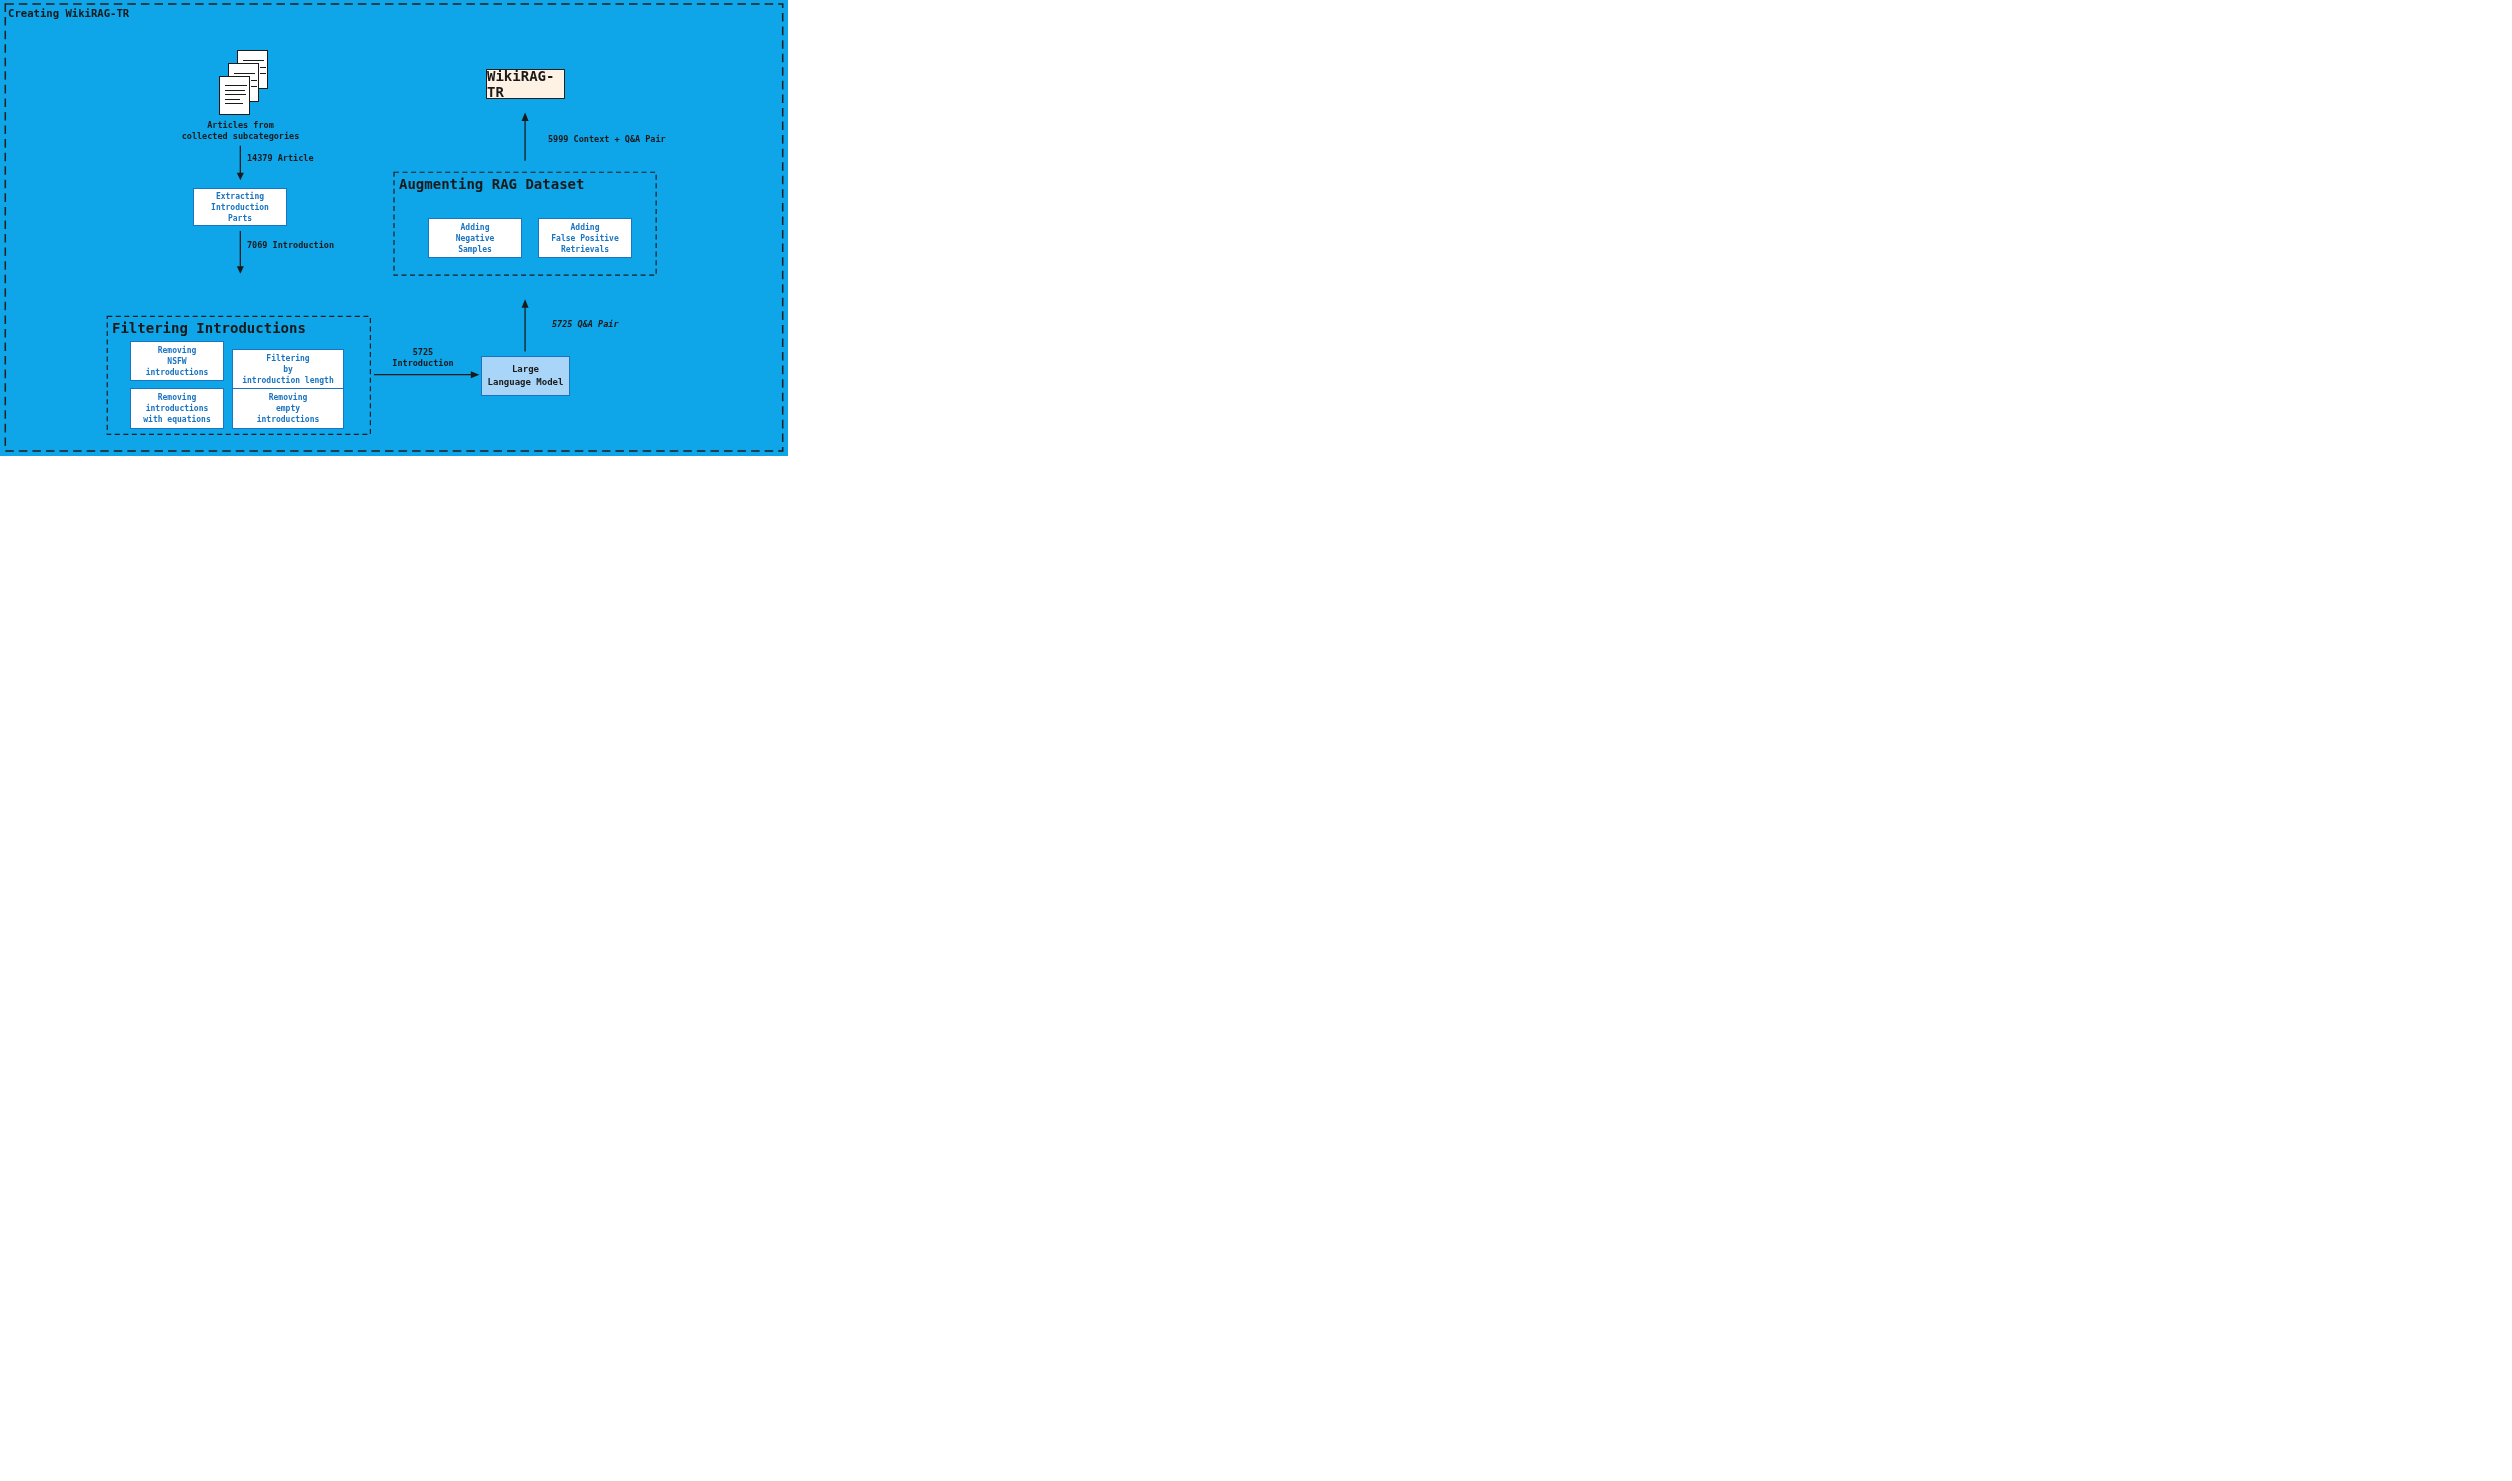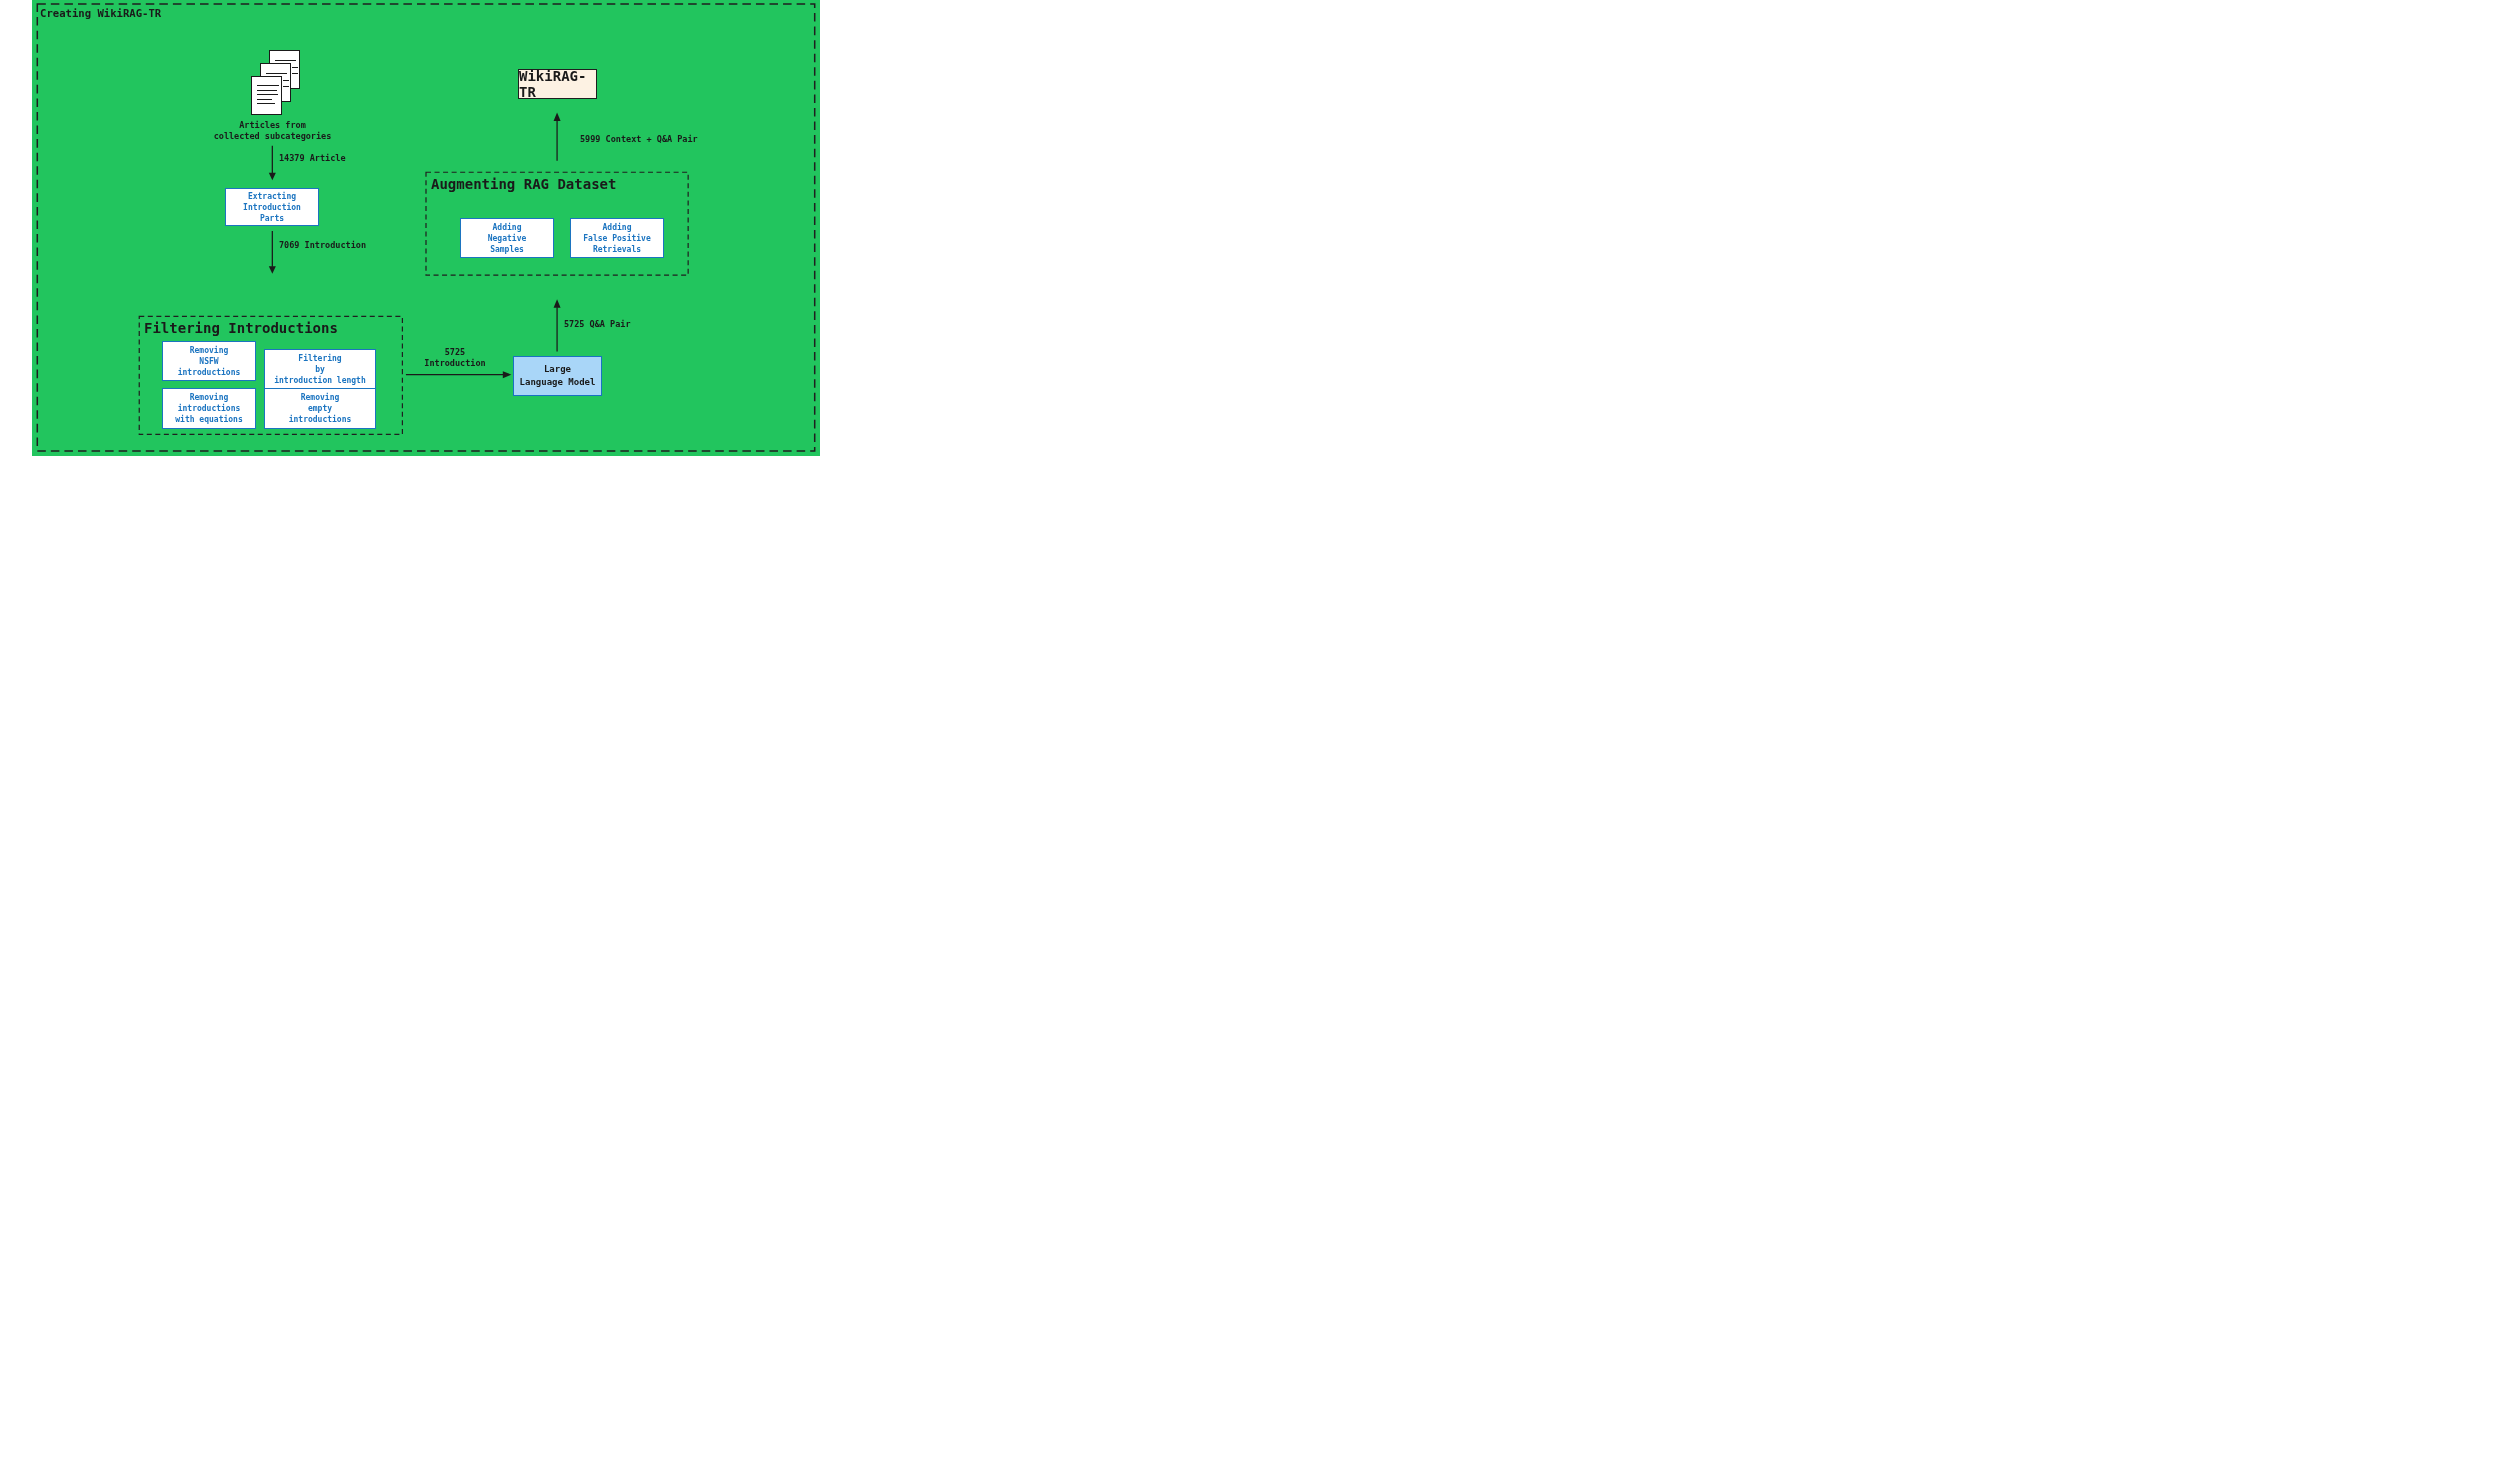--- a/index.html
+++ b/index.html
@@ -1,17 +1,17 @@
 <!DOCTYPE html>
 <html style="font-size:8px"><head>
 <meta charset="utf-8">
 <style>
   html,body{margin:0;padding:0;background:#ffffff;}
-  .canvas{position:relative;width:788px;height:456px;background:#22c55e;overflow:hidden;
-          font-family:"DejaVu Sans Mono", monospace;margin-left:32px;}
+  .canvas{position:relative;width:788px;height:456px;background:#0ea5e9;overflow:hidden;
+          font-family:"DejaVu Sans Mono", monospace;}
   .mono{font-family:"DejaVu Sans Mono", monospace;font-weight:700;color:#1a1a1a;}
   .pre{white-space:pre-line;}
   .abs{position:absolute;}
   .layer{position:absolute;left:0;top:0;z-index:0;}
   .hud{z-index:2;}
   .title{font-size:10.6px;letter-spacing:0px;}
   .sec-label{font-size:14px;}
   .flow-label{font-size:8.5px;line-height:11px;}
   .bluebox{position:absolute;z-index:2;background:#ffffff;border:1px solid #1b74c0;color:#1b74c0;
            display:flex;align-items:center;justify-content:center;text-align:center;
@@ -81,21 +81,21 @@
     </div>
   </div>
 
   <div class="abs hud mono flow-label pre" style="left:156px;top:120px;width:169px;text-align:center;">Articles from
 collected subcategories</div>
 
   <div class="abs hud mono flow-label" style="left:247px;top:153px;">14379 Article</div>
   <div class="abs hud mono flow-label" style="left:247px;top:240px;">7069 Introduction</div>
   <div class="abs hud mono flow-label pre" style="left:392px;top:347px;width:62px;text-align:center;">5725
 Introduction</div>
-  <div class="abs hud mono flow-label" style="left:532px;top:319px;">5725 Q&amp;A Pair</div>
+  <div class="abs hud mono flow-label" style="left:552px;top:319px;font-style:italic;">5725 Q&amp;A Pair</div>
   <div class="abs hud mono flow-label" style="left:548px;top:134px;">5999 Context + Q&amp;A Pair</div>
 
   <div class="bluebox" style="left:193px;top:188px;width:94px;height:38px;">Extracting
 Introduction
 Parts</div>
 
   <div class="abs hud mono sec-label" style="left:112px;top:320px;">Filtering Introductions</div>
   <div class="bluebox" style="left:130px;top:341px;width:94px;height:40px;">Removing
 NSFW
 introductions</div>

